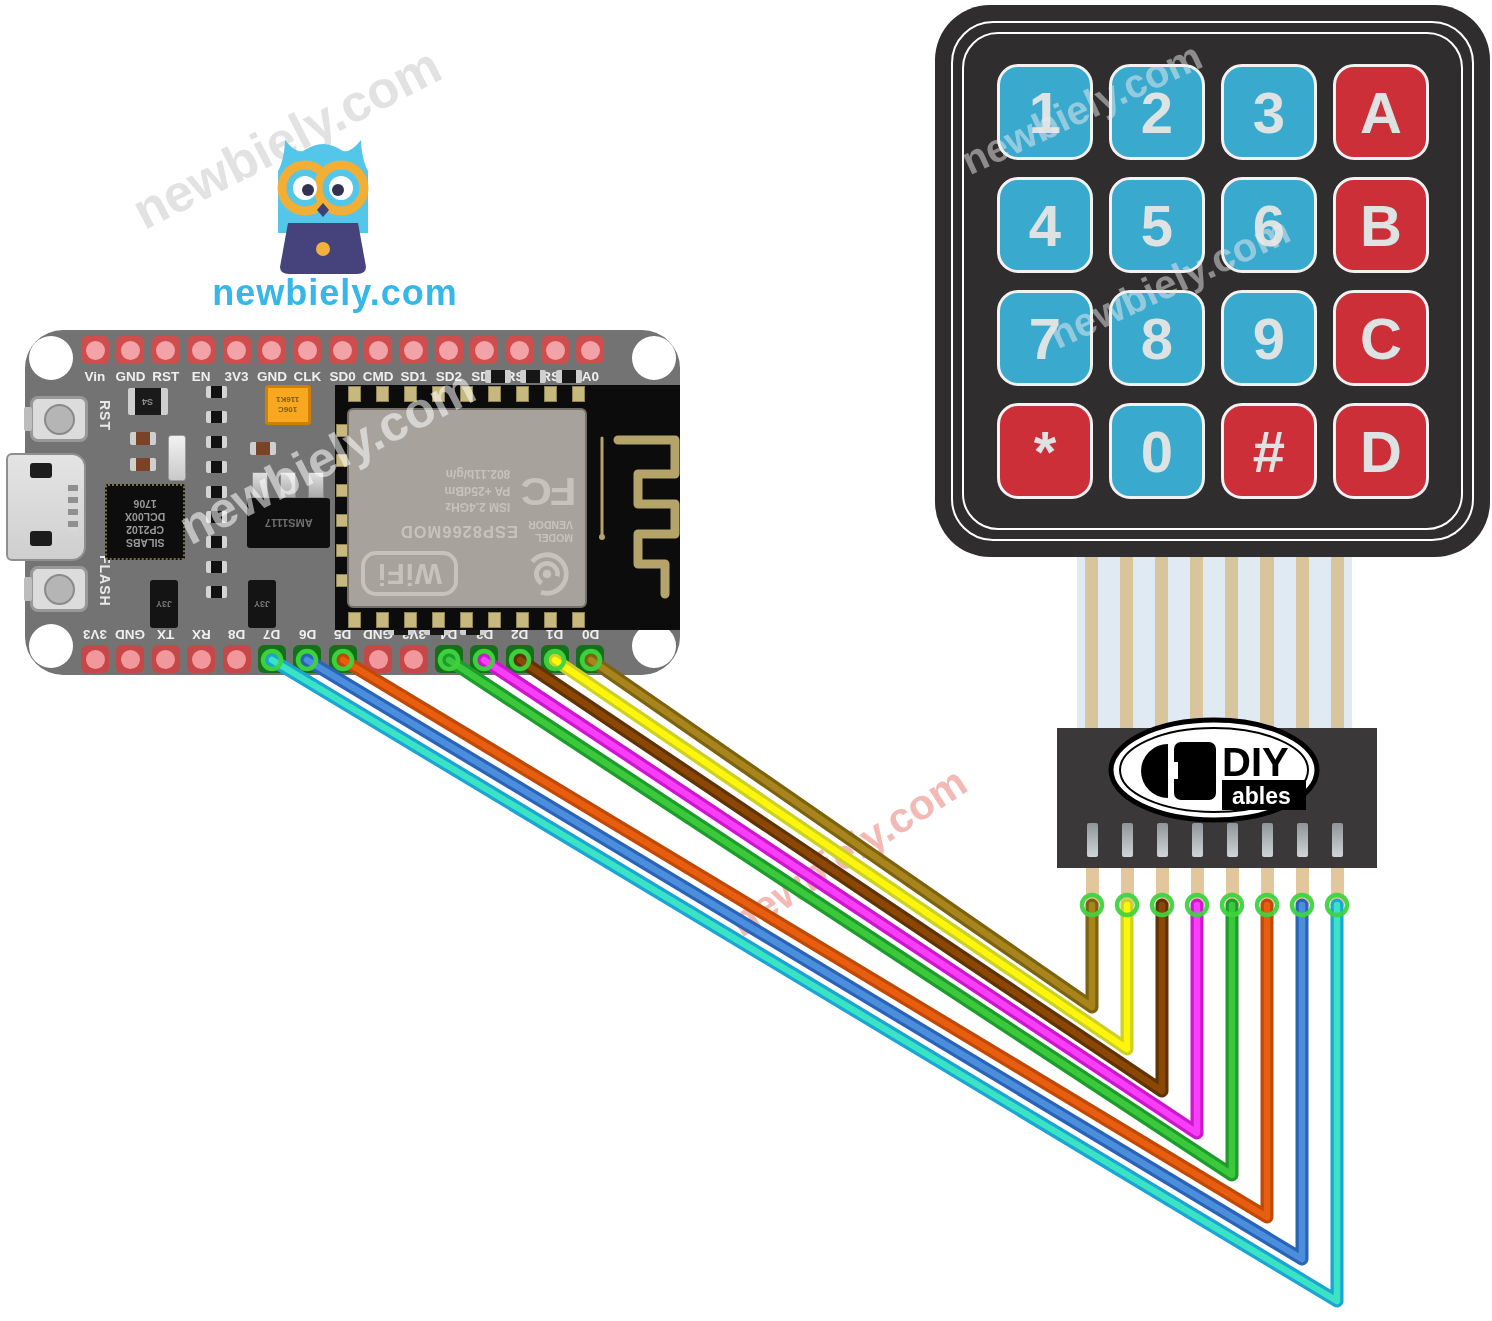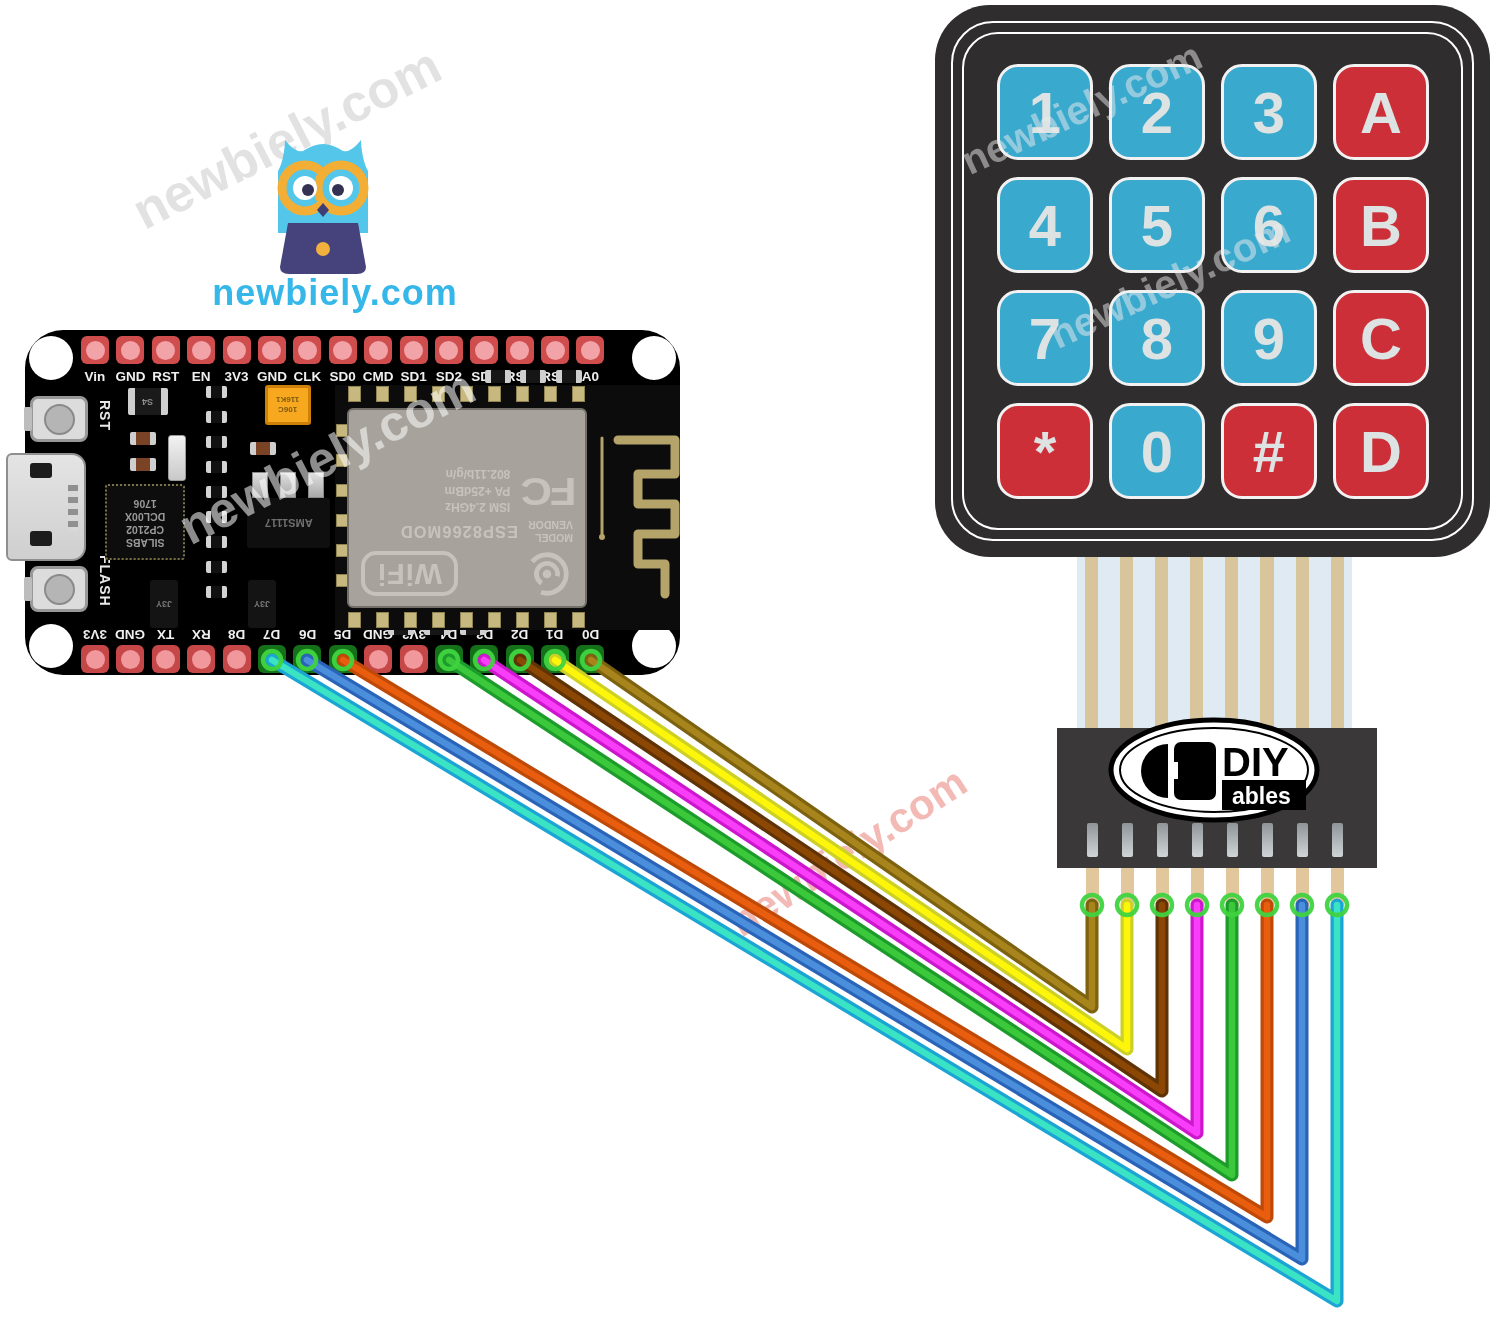--- a/index.html
+++ b/index.html
@@ -12,21 +12,21 @@
   #wm-board{left:165px;top:428px;font-size:50px;color:rgba(255,255,255,0.55);transform:rotate(-27deg);}
   #wm-keypad1{left:952px;top:86px;font-size:40px;color:rgba(235,235,235,0.5);transform:rotate(-25deg);}
   #wm-keypad2{left:1040px;top:260px;font-size:40px;color:rgba(235,235,235,0.5);transform:rotate(-25deg);}
   #wm-pink{left:712px;top:828px;font-size:42px;color:rgba(242,179,173,0.9);transform:rotate(-33deg);}
 
   
   #logo{position:absolute;left:255px;top:135px;z-index:45;}
   #logo-text{position:absolute;left:210px;top:272px;width:250px;text-align:center;font-size:36px;font-weight:bold;color:#36b7e9;letter-spacing:1px;z-index:45;}
 
   
-  #board{position:absolute;left:25px;top:330px;width:655px;height:345px;background:#000000;border-radius:38px;z-index:10;}
+  #board{position:absolute;left:25px;top:330px;width:655px;height:345px;background:#737373;border-radius:38px;z-index:10;}
   .hole{position:absolute;width:44px;height:44px;border-radius:50%;background:#fff;}
   #hole-tl{left:4px;top:6px;}  #hole-tr{left:607px;top:6px;}
   #hole-bl{left:4px;top:294px;} #hole-br{left:607px;top:294px;}
 
   .pin-row{position:absolute;display:flex;gap:7.4px;}
   #pins-top{left:56px;top:6px;}
   #pins-bottom{left:56px;top:296px;}
   .tpin,.bpin{width:28px;display:flex;flex-direction:column;align-items:center;}
   .sq{width:28px;height:28px;border-radius:6px;background:#c64747;position:relative;flex:none;}
   .sq::after{content:"";position:absolute;inset:0;margin:auto;width:19px;height:19px;border-radius:50%;background:#f0989c;}

